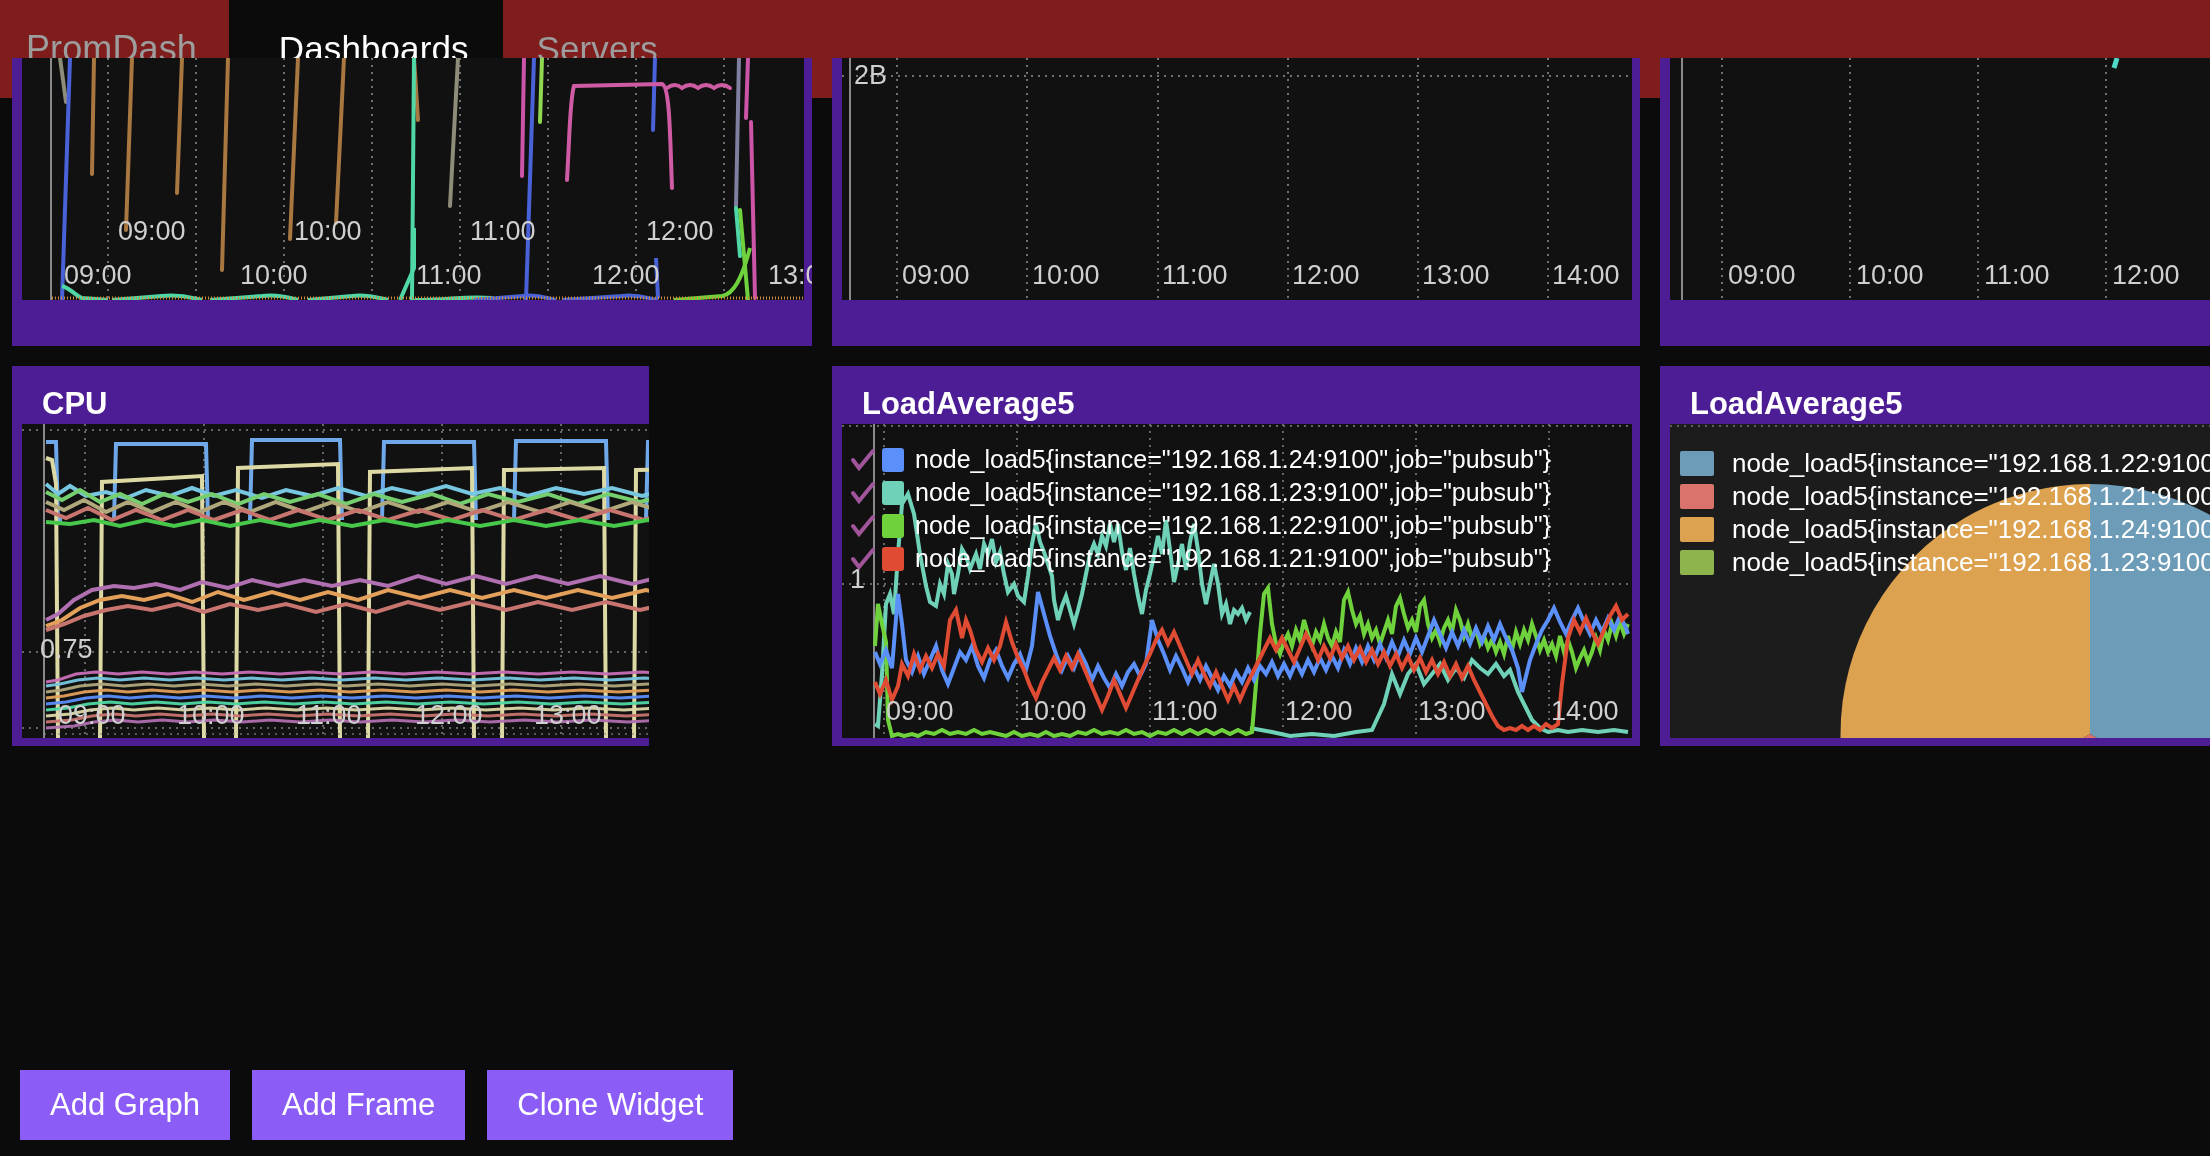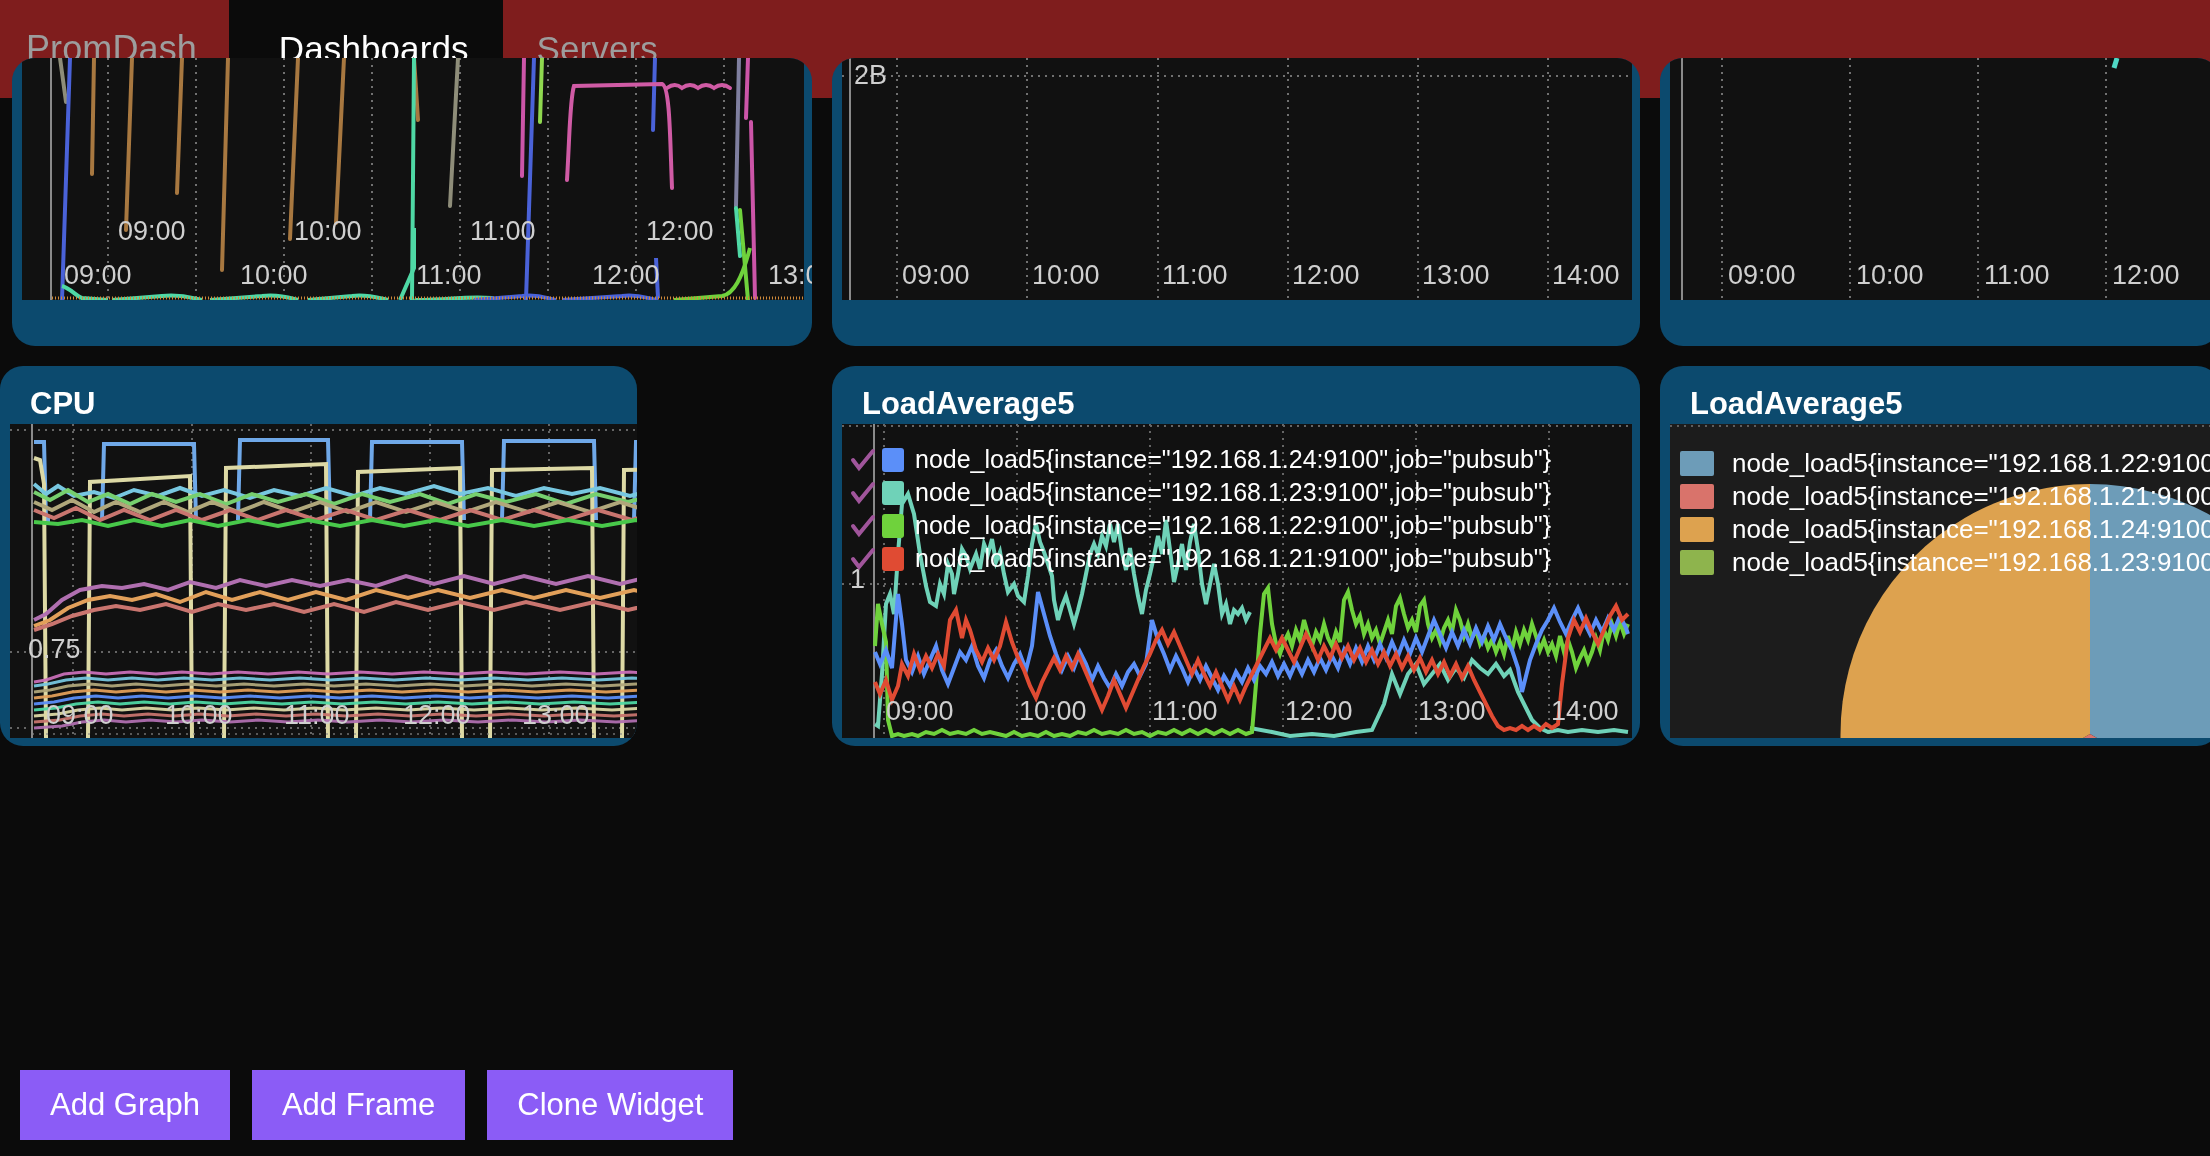--- a/index.html
+++ b/index.html
@@ -28,23 +28,22 @@
   }
   .nav-brand { color: #9d9d9d; font-size: 36px; padding: 0 32px 0 26px; }
   .nav-item.active { background: #0b0b0b; color: #ffffff; font-weight: 700; }
   .nav-item.active .navlabel { font-weight: 400; margin-left: 16px; }
 
   
   #board { position: absolute; left: 0; top: 98px; width: 2210px; height: 1058px; }
 
   .panel {
     position: absolute;
-    background: #0c4a6e;
+    background: #4c1d95;
     overflow: hidden;
-    border-radius: 23px;
   }
   .panel-title {
     position: absolute;
     left: 30px; top: 20px;
     font-size: 31px;
     font-weight: 700;
     color: #ffffff;
     white-space: nowrap;
   }
   .plot {
@@ -241,21 +240,21 @@
         </g>
         <path d="M447,0 L444,10" fill="none" stroke="#4fd8c5" stroke-width="5"></path>
       </svg>
     </div>
     <div class="xlabel" style="left:68px; top:202px;">09:00</div>
     <div class="xlabel" style="left:196px; top:202px;">10:00</div>
     <div class="xlabel" style="left:324px; top:202px;">11:00</div>
     <div class="xlabel" style="left:452px; top:202px;">12:00</div>
   </div>
 
-  <div class="panel" style="left:0; top:268px; width:637px; height:380px;">
+  <div class="panel" style="left:12px; top:268px; width:637px; height:380px;">
     <div class="panel-title">CPU</div>
     <div class="plot" style="left:10px; top:58px; width:782px; height:314px;">
       <svg width="782" height="314" viewBox="0 0 782 314" preserveAspectRatio="none">
 
         <g stroke="#8a8a8a" stroke-width="2" stroke-dasharray="2 5" opacity=".7">
           <line x1="0" y1="6" x2="782" y2="6"></line>
           <line x1="0" y1="228" x2="782" y2="228"></line>
           <line x1="0" y1="304" x2="782" y2="304"></line>
           <line x1="63" y1="0" x2="63" y2="314"></line>
           <line x1="182" y1="0" x2="182" y2="314"></line>

